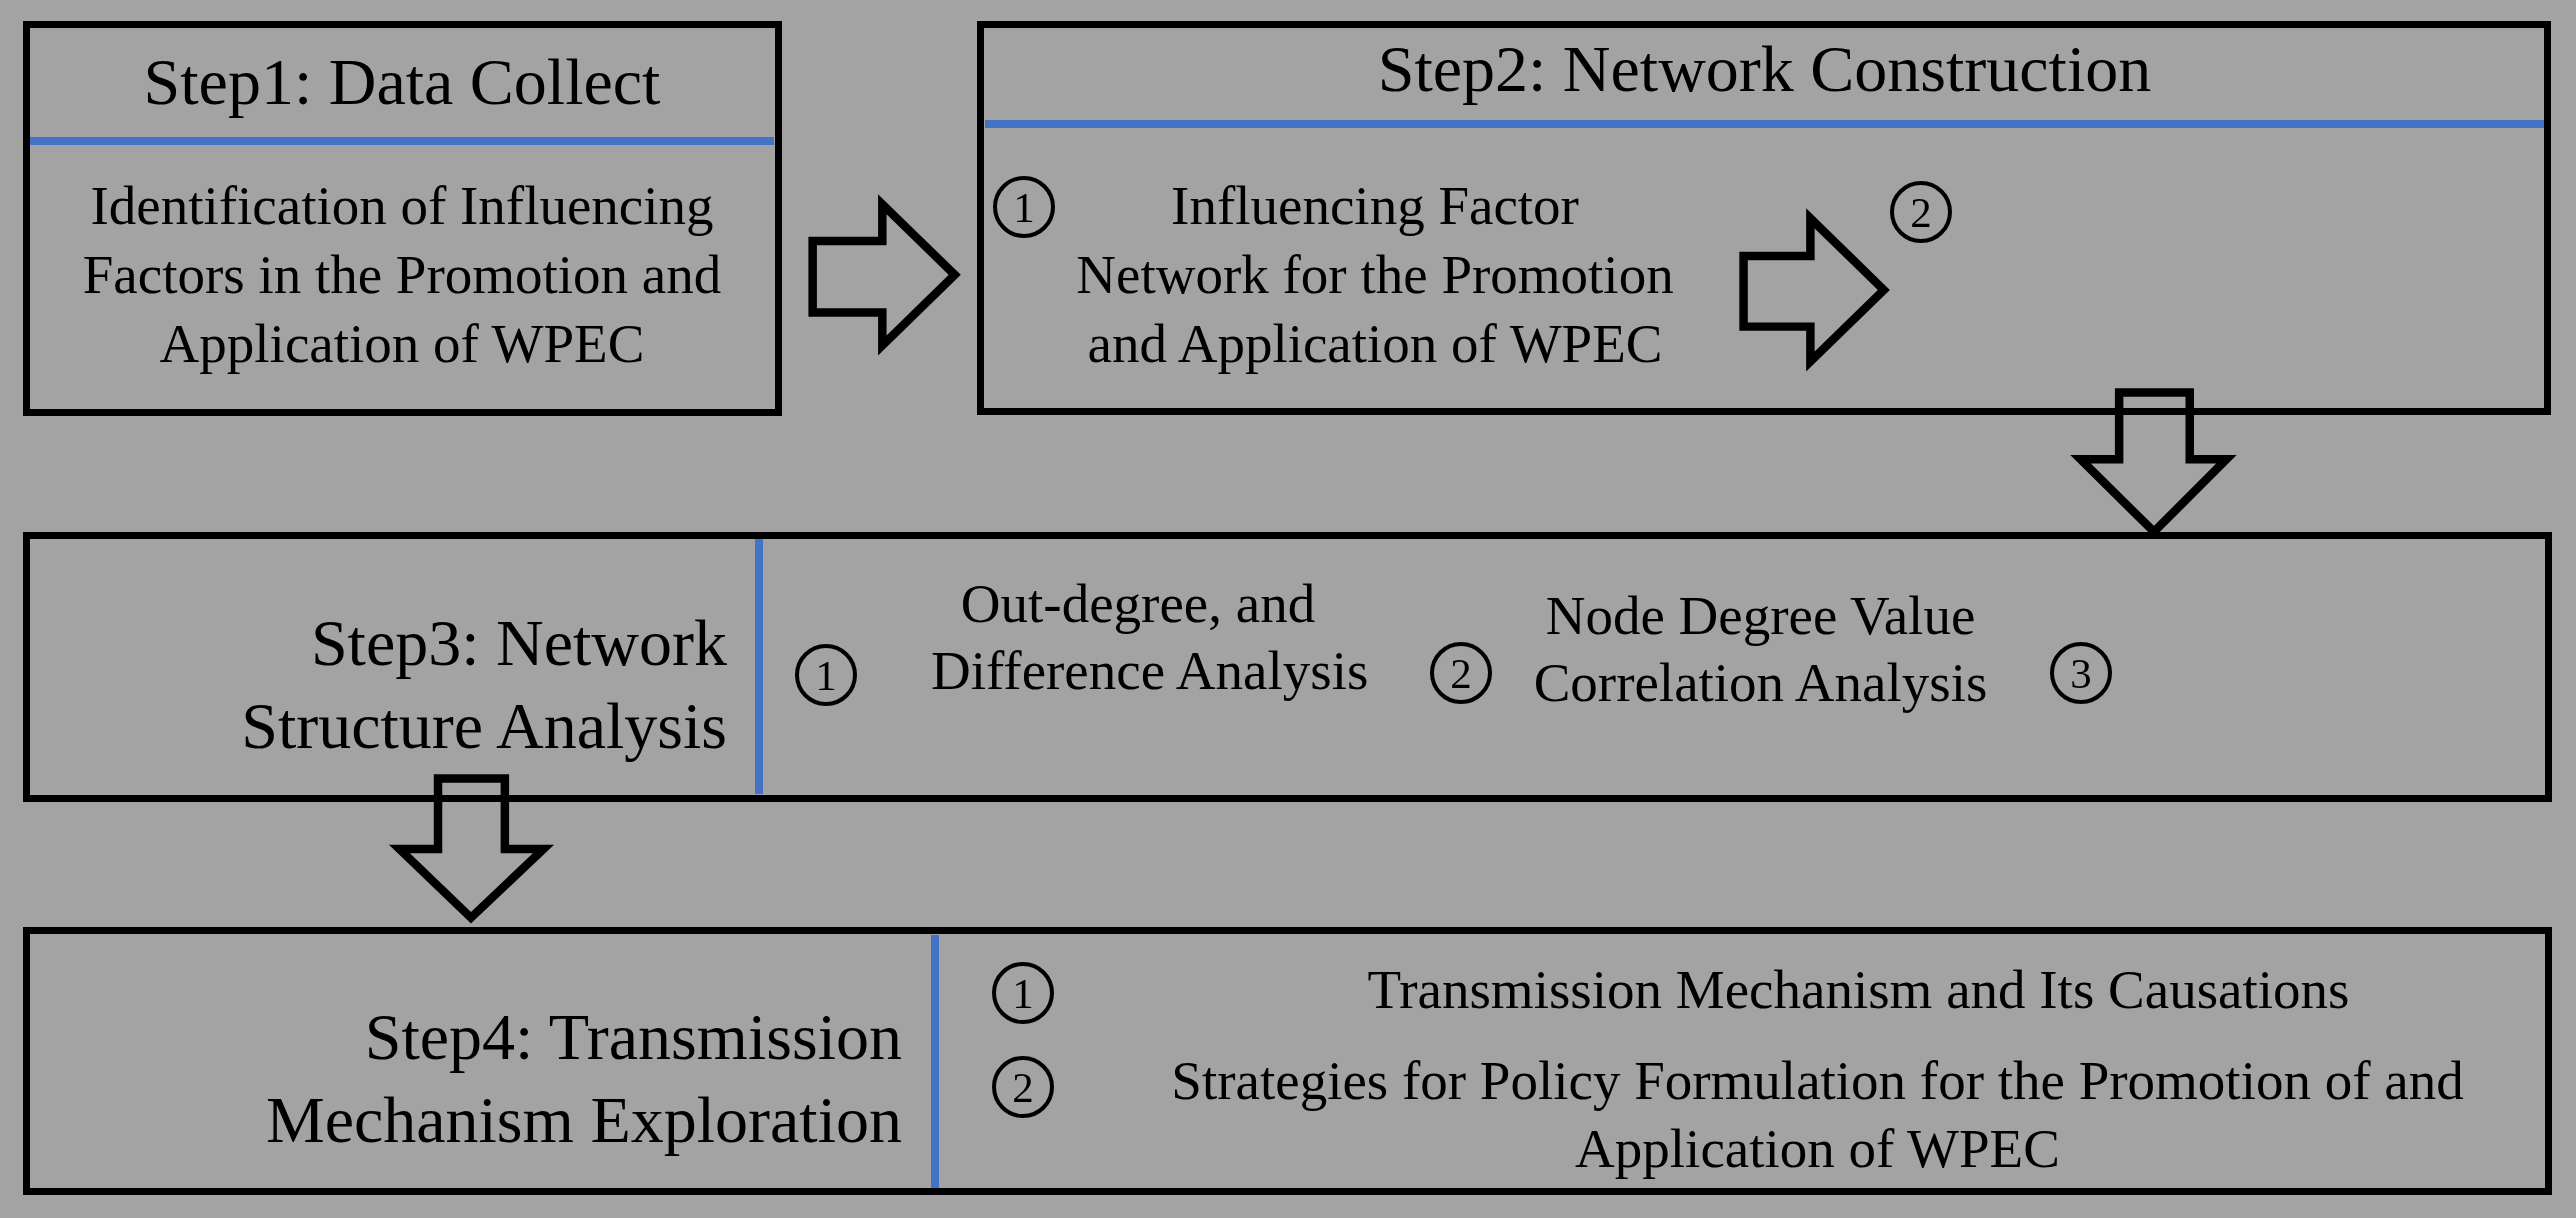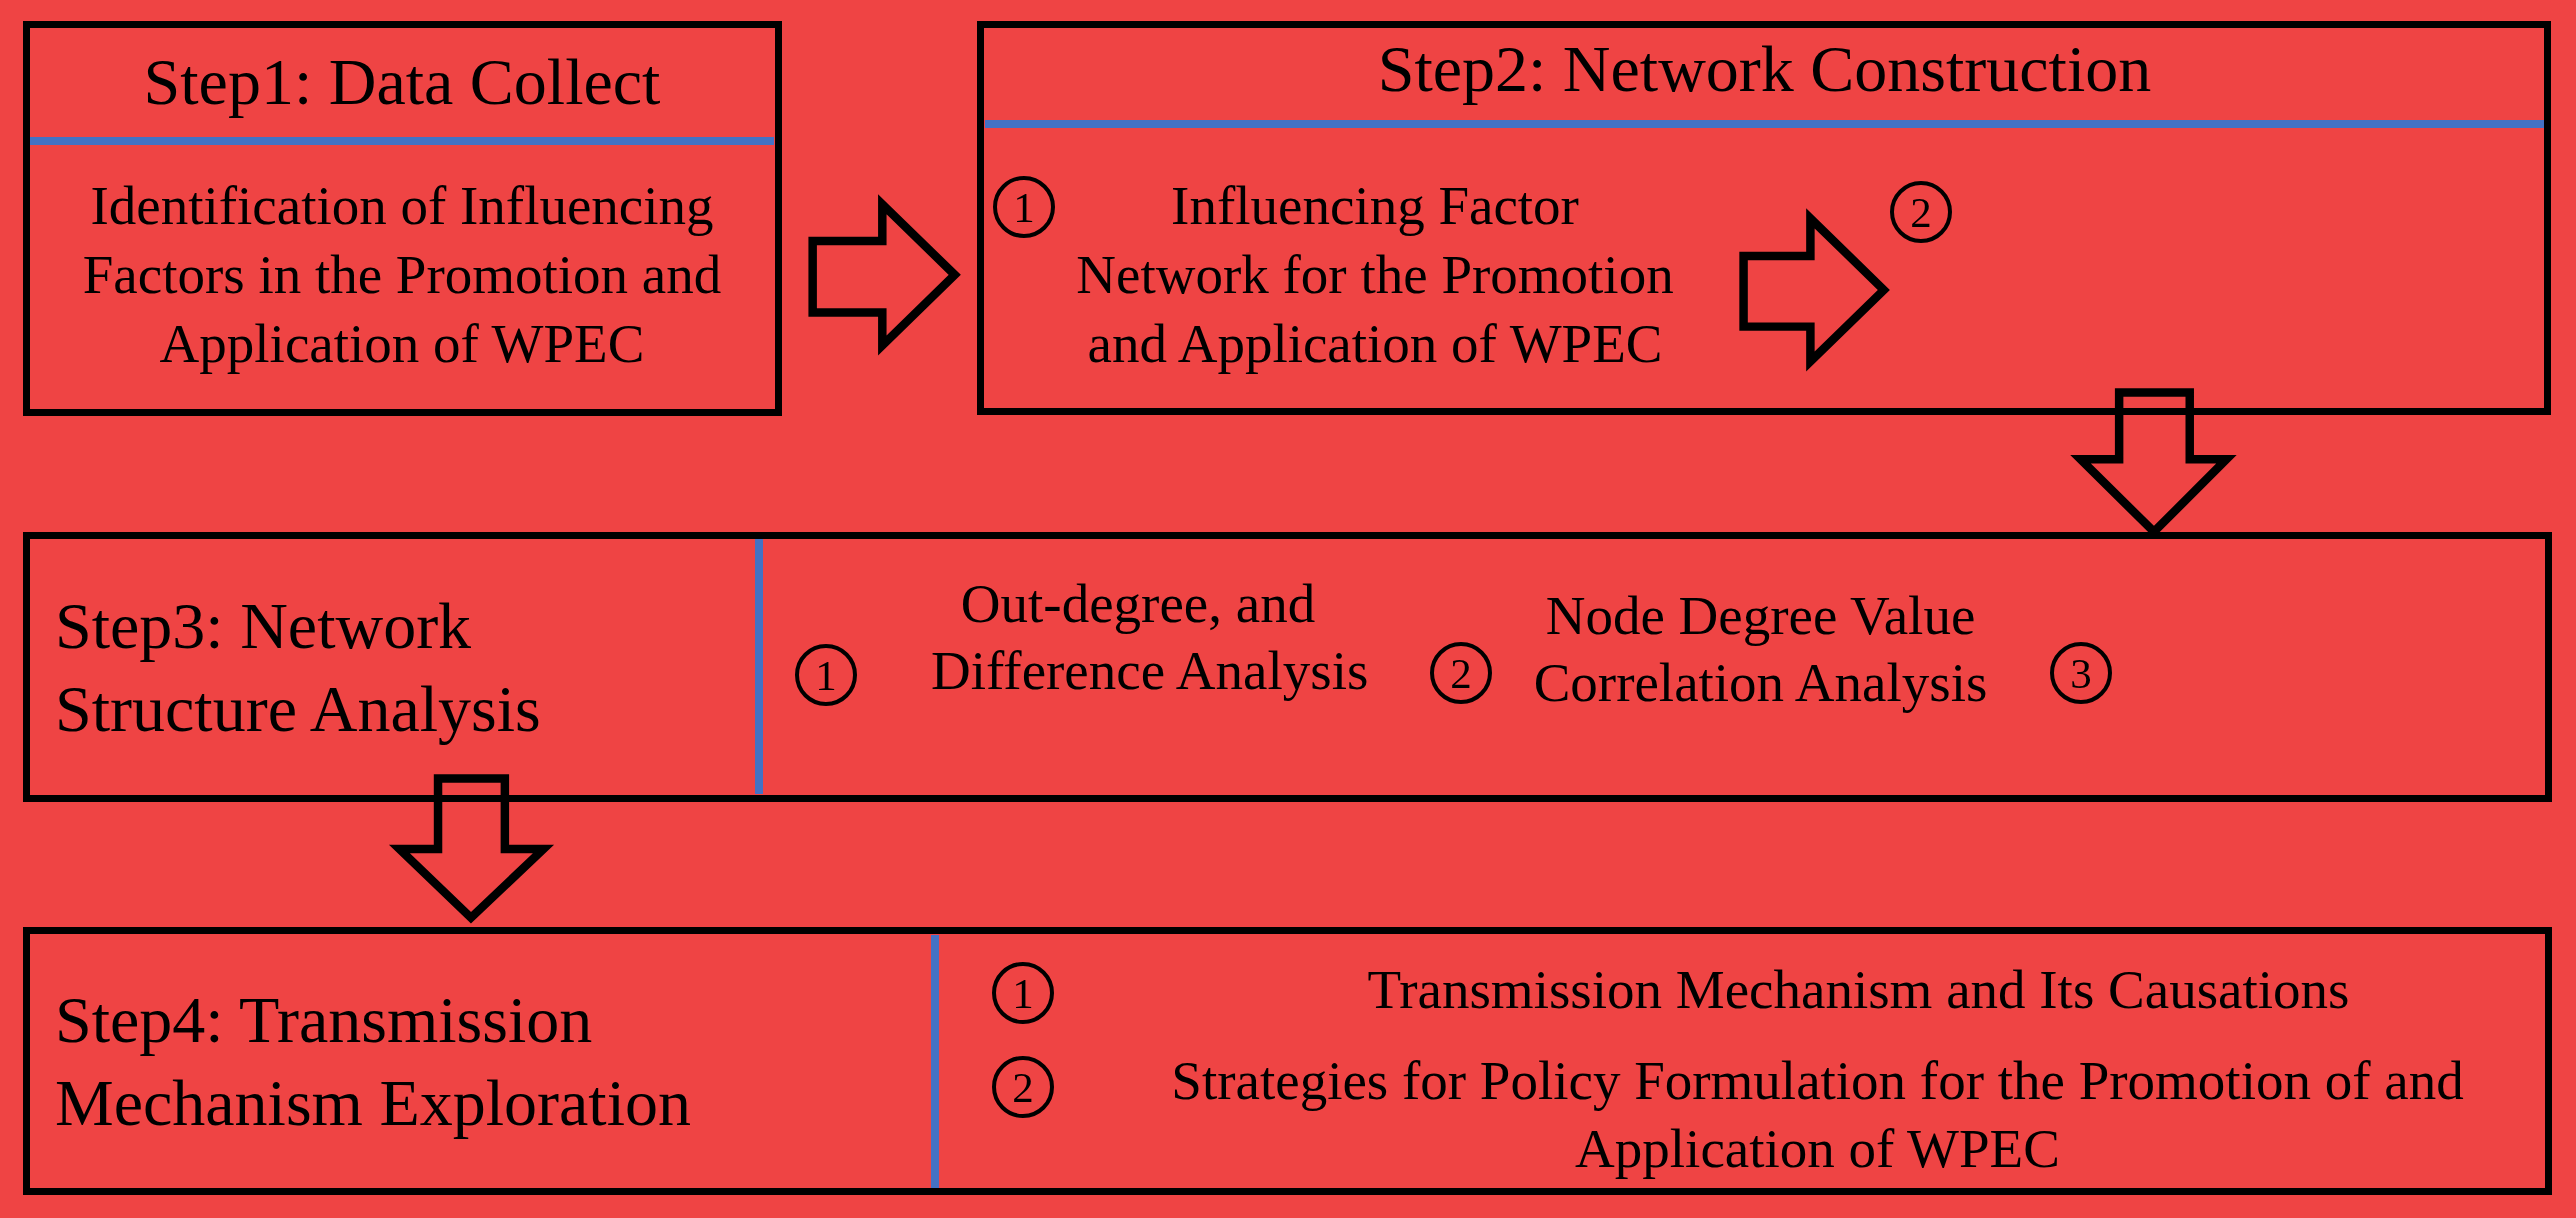--- a/index.html
+++ b/index.html
@@ -4,21 +4,21 @@
 <style>
   html, body {
     margin: 0;
     padding: 0;
     background: #ffffff;
   }
   .canvas {
     position: relative;
     width: 2576px;
     height: 1218px;
-    background: #ef4444;
+    background: #a3a3a3;
     font-family: "Liberation Serif", "DejaVu Serif", serif;
     color: #000000;
     overflow: hidden;
   }
   .box {
     position: absolute;
     border: 7.5px solid #000000;
     box-sizing: border-box;
     background: transparent;
   }
@@ -36,22 +36,23 @@
     position: absolute;
     font-size: 66px;
     line-height: 85px;
     text-align: center;
     white-space: nowrap;
   }
   .title2 {
     position: absolute;
     font-size: 66px;
     line-height: 83px;
-    text-align: left;
+    text-align: right;
     white-space: nowrap;
+    margin-top: 17px;
   }
   .body-text {
     position: absolute;
     font-size: 55px;
     line-height: 69px;
     text-align: center;
     white-space: nowrap;
   }
   .body-text.lh71 { line-height: 67px; }
   .body-text.lh72 { line-height: 68px; }

